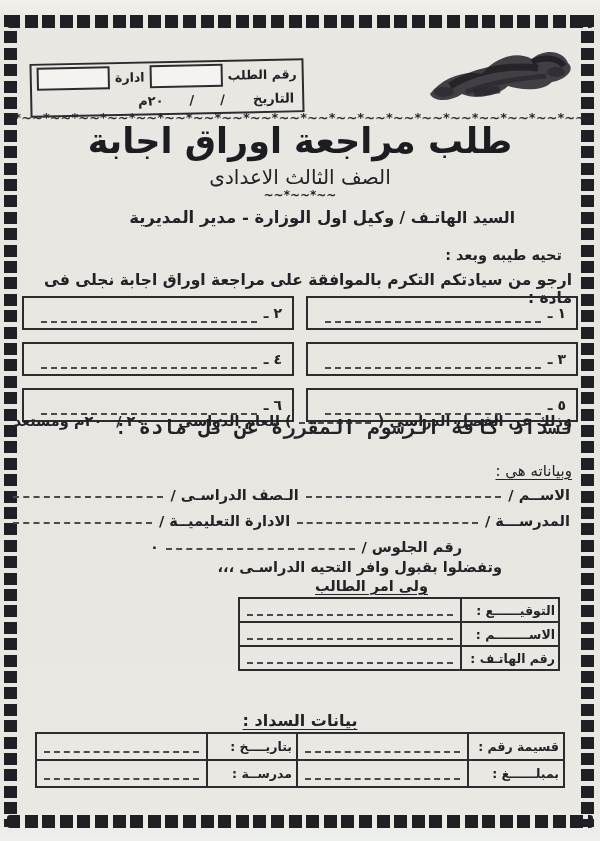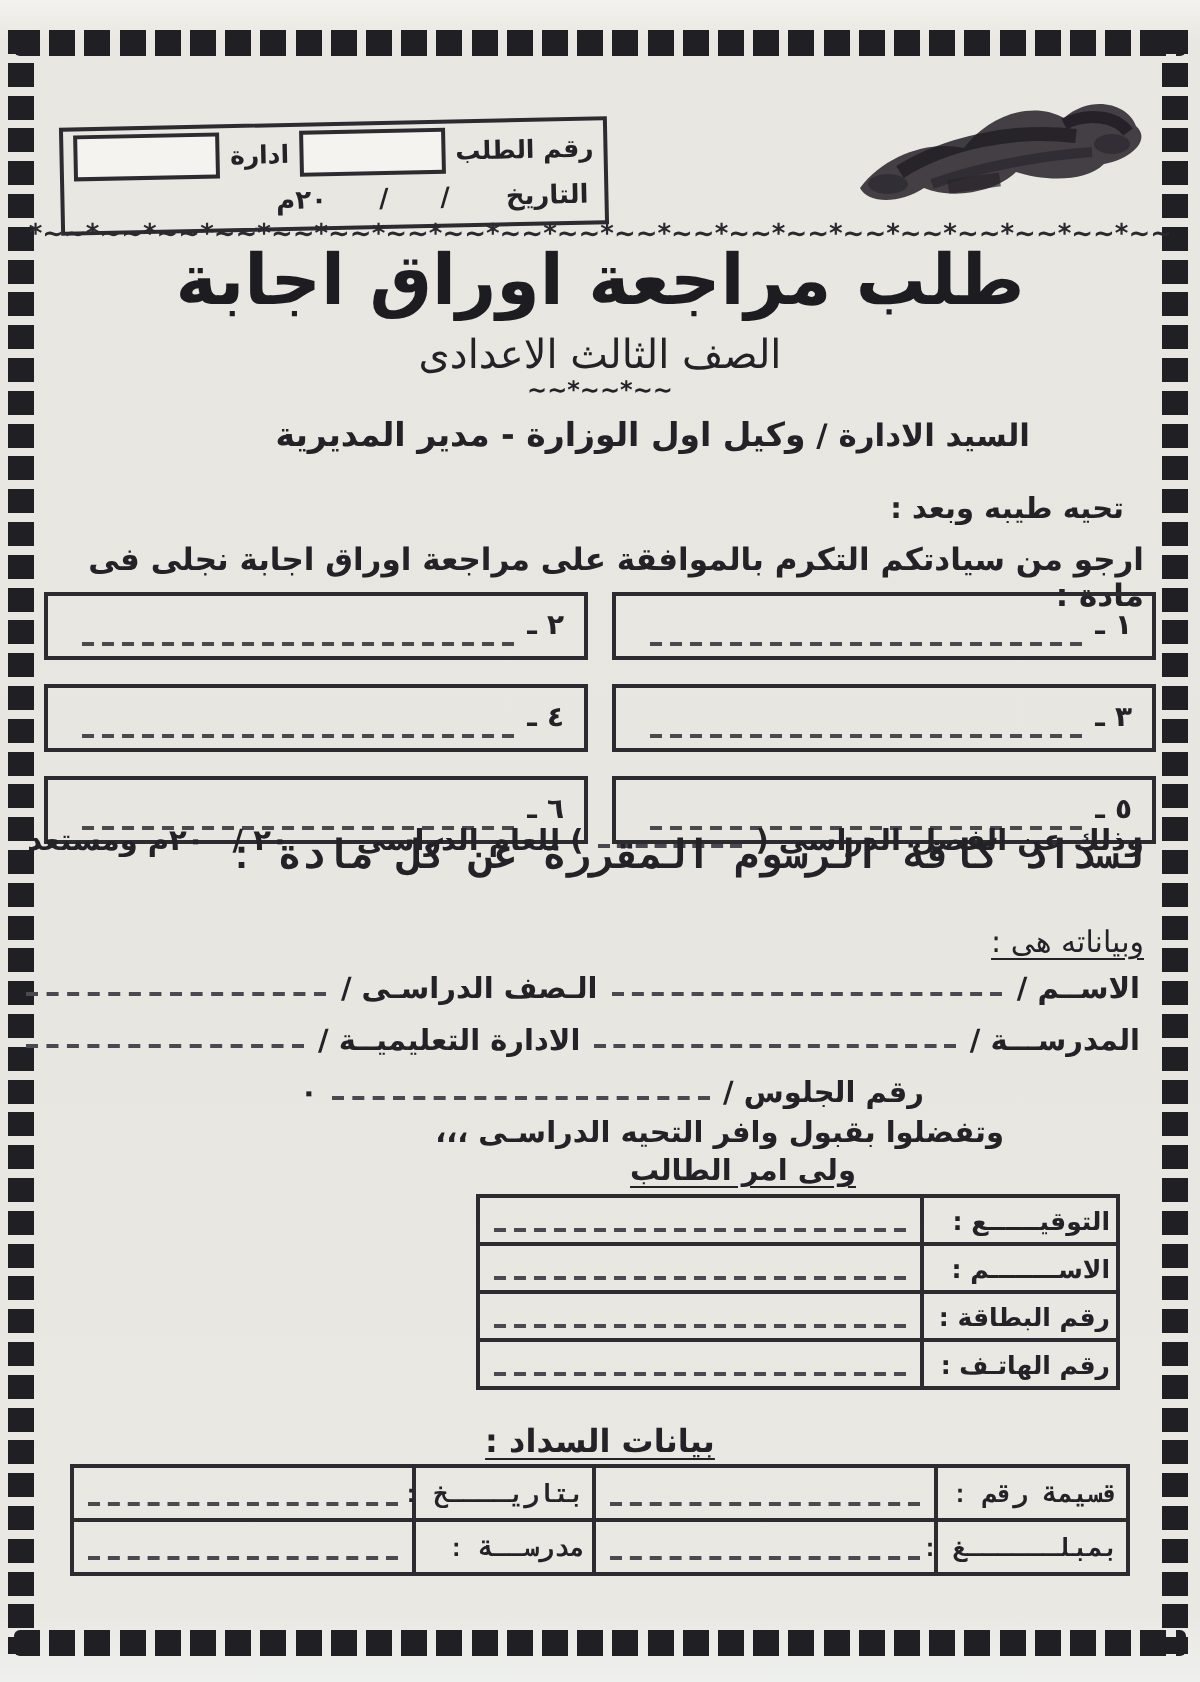--- a/index.html
+++ b/index.html
@@ -66,21 +66,21 @@
   .g-label{width:90px;border-left:2px solid #2c2b30;display:flex;align-items:center;
     padding:0 3px;font-size:12.5px;font-weight:bold;white-space:nowrap;}
   .g-value{flex:1;display:flex;align-items:flex-end;}
   
   .payment-heading{position:absolute;top:711px;left:0;right:0;text-align:center;
     font-size:16px;font-weight:900;text-decoration:underline;text-underline-offset:3px;}
   .payment-table{position:absolute;top:732px;right:35px;left:35px;border:2px solid #2c2b30;}
   .p-row{display:flex;height:25px;border-bottom:2px solid #2c2b30;}
   .p-row:last-child{border-bottom:none;}
   .p-label{border-left:2px solid #2c2b30;display:flex;align-items:center;padding:0 4px;
-    font-size:12.5px;font-weight:bold;white-space:nowrap;font-family:Liberation Mono, monospace;}
+    font-size:12.5px;font-weight:bold;white-space:nowrap;}
   .p-l1{width:86px;} .p-l2{width:80px;}
   .p-value{flex:1;display:flex;align-items:flex-end;}
   .p-value .dl{margin-bottom:6px;}
 </style>
 </head>
 <body>
 
 <div class="page">
 
   <div class="b-h b-top"></div>
@@ -114,21 +114,21 @@
       <span class="sl">٢٠م</span>
     </div>
   </div>
 
   <div class="sep-wide">~~*~~*~~*~~*~~*~~*~~*~~*~~*~~*~~*~~*~~*~~*~~*~~*~~*~~*~~*~~*~~*~~*~~*~~*~~*~~</div>
   <div class="title">طلب مراجعة اوراق اجابة</div>
   <div class="subtitle">الصف الثالث الاعدادى</div>
   <div class="sep-small">~~*~~*~~</div>
 
   <div class="addressee">
-    <span>السيد الادارة /</span>
+    <span>السيد الهاتـف /</span>
     <span class="main">وكيل اول الوزارة  -  مدير المديرية</span>
   </div>
   <div class="greeting">تحيه طيبه وبعد :</div>
   <div class="request-line">ارجو من سيادتكم التكرم بالموافقة على مراجعة اوراق اجابة نجلى فى مادة :</div>
 
   <div class="subjects">
     <div class="sub-box">
       <span class="sub-num">١</span>
         <span class="dl"></span>
     </div>
@@ -192,26 +192,20 @@
           <span class="dl"></span>
         </div>
     </div>
     <div class="g-row">
       <div class="g-label">الاســــــــم :</div>
       <div class="g-value">
           <span class="dl"></span>
         </div>
     </div>
     <div class="g-row">
-      <div class="g-label">رقم البطاقة :</div>
-      <div class="g-value">
-          <span class="dl"></span>
-        </div>
-    </div>
-    <div class="g-row">
       <div class="g-label">رقم الهاتـف :</div>
       <div class="g-value">
           <span class="dl"></span>
         </div>
     </div>
   </div>
 
   <div class="payment-heading">بيانات السداد :</div>
   <div class="payment-table">
     <div class="p-row">

